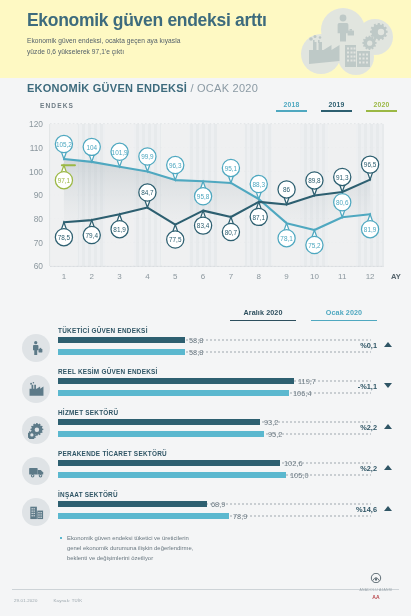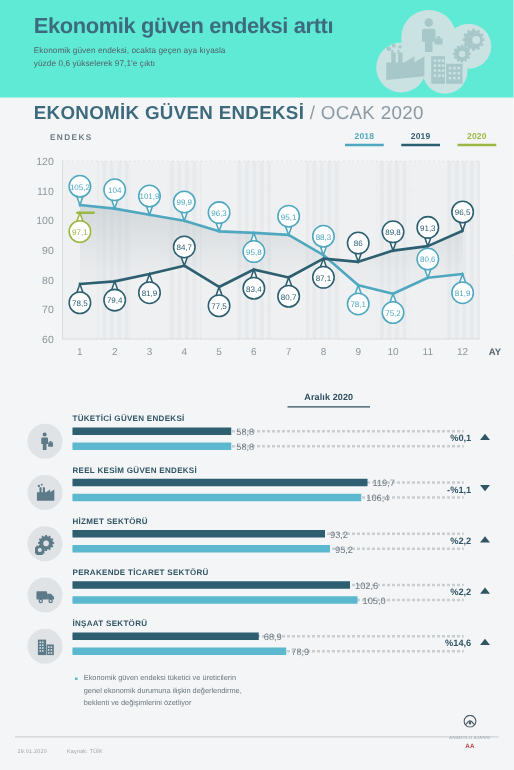--- a/index.html
+++ b/index.html
@@ -14,21 +14,21 @@
     position: relative;
     width: 411px; height: 616px;
     background: #f4f5f6;
   }
 
   
   #header {
     position: relative;
     height: 78px;
     padding: 11px 0 0 27px;
-    background: #5eead4;
+    background: #fef9c3;
   }
   #title {
     font-size: 17.5px;
     font-weight: bold;
     color: #3d6b7d;
     letter-spacing: -0.3px;
     line-height: 1.05;
   }
   #subtitle {
     margin-top: 7px;
@@ -40,21 +40,21 @@
   #header-art {
     position: absolute;
     right: 8px; top: 6px;
     width: 104px; height: 70px;
     opacity: 0.85;
   }
 
   
   .section-title {
     padding-left: 27px;
-    font-size: 15px;
+    font-size: 11px;
     font-weight: bold;
     letter-spacing: 0.25px;
     color: #3d6b7d;
   }
   .section-title .thin { font-weight: normal; color: #8b9aa4; }
   #chart-section-title { padding-top: 4px; }
 
   
   #chart-wrap {
     position: relative;
@@ -485,20 +485,24 @@
         </g>
     </svg>
   </div>
 
 
   <div id="col-heads">
     <div class="col-head" id="col-dec">
       <span>Aralık 2020</span>
       <span class="rule"></span>
     </div>
+    <div class="col-head" id="col-jan">
+      <span>Ocak 2020</span>
+      <span class="rule"></span>
+    </div>
   </div>
 
   <div id="rows">
       <div class="row">
         <div class="row-icon">
           <svg viewBox="0 0 22 22" width="17" height="17">
             <g fill="#5d7a88">
               <circle cx="10" cy="3.4" r="2.1"></circle>
               <path d="M7.6 6.4h4.8q1.1 0 1.1 1.3v5.6h-1.6v6.2h-3.8v-6.2h-1.6v-5.6q0-1.3 1.1-1.3z"></path>
               <rect x="13.6" y="11.5" width="5" height="4.6" rx="0.5"></rect>

